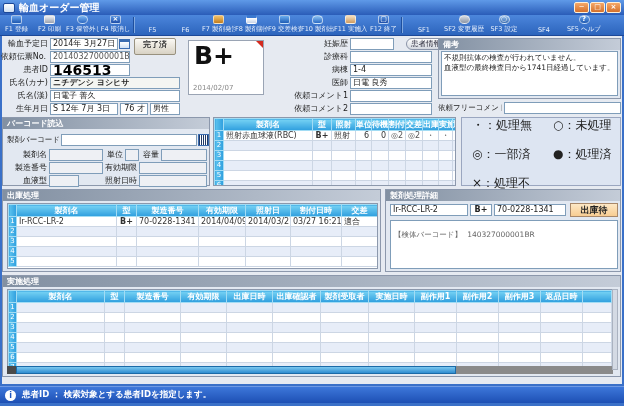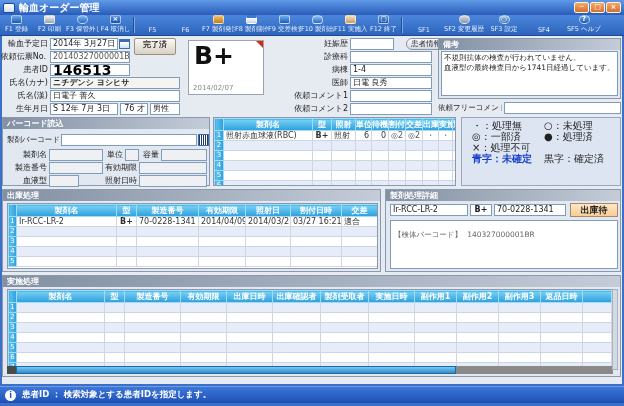--- a/index.html
+++ b/index.html
@@ -306,21 +306,21 @@
           <td></td>
           <td></td>
           <td></td>
           <td></td>
         </tr>
 </tbody>
     </table>
 </div>
 
 <div class="abs" style="left:461px;top:117px;width:160px;height:69px;background:#dde5f2;border:1px solid #9aa6c0;padding:2px 4px;">
-  <div style="display:grid;grid-template-columns:1fr 1fr;font-size:10px;color:#222;line-height:11px;padding-left:6px;">
+  <div style="display:grid;grid-template-columns:1fr 1fr;font-size:12px;color:#222;line-height:11px;padding-left:6px;gap:18px;">
     <span><span>・</span><span>：処理無</span></span>
     <span><span>○</span><span>：未処理</span></span>
     <span><span>◎</span><span>：一部済</span></span>
     <span><span>●</span><span>：処理済</span></span>
     <span><span>×</span><span>：処理不可</span></span>
     <span></span>
     <span style="color:#1a42cc;font-weight:bold;">青字：未確定</span>
     <span>黒字：確定済</span>
   </div>
 </div>

